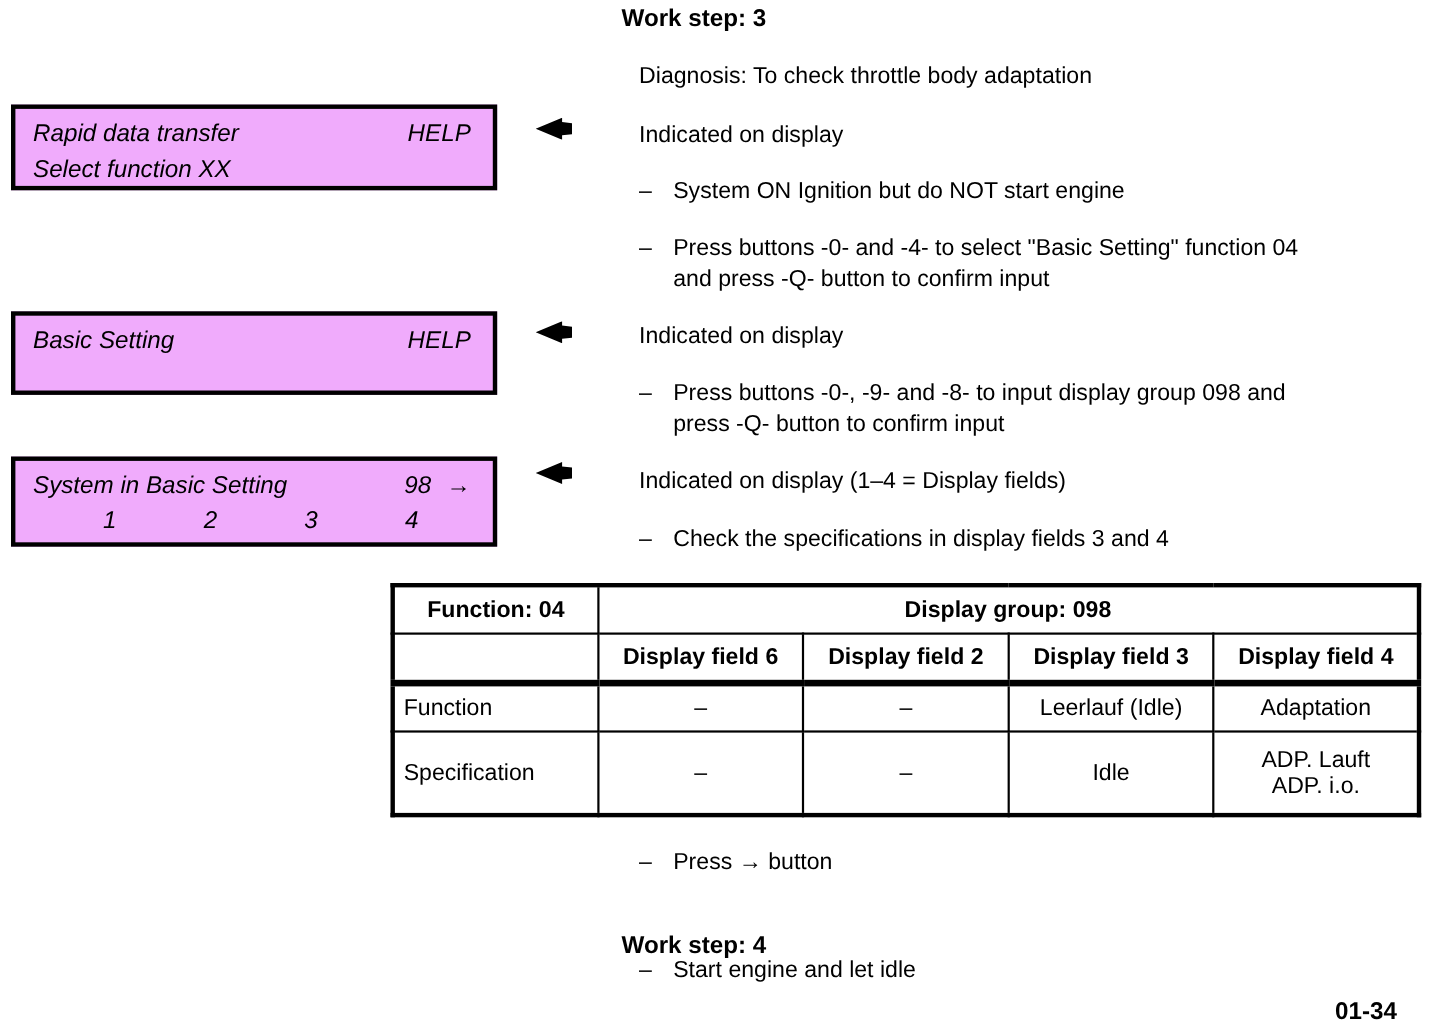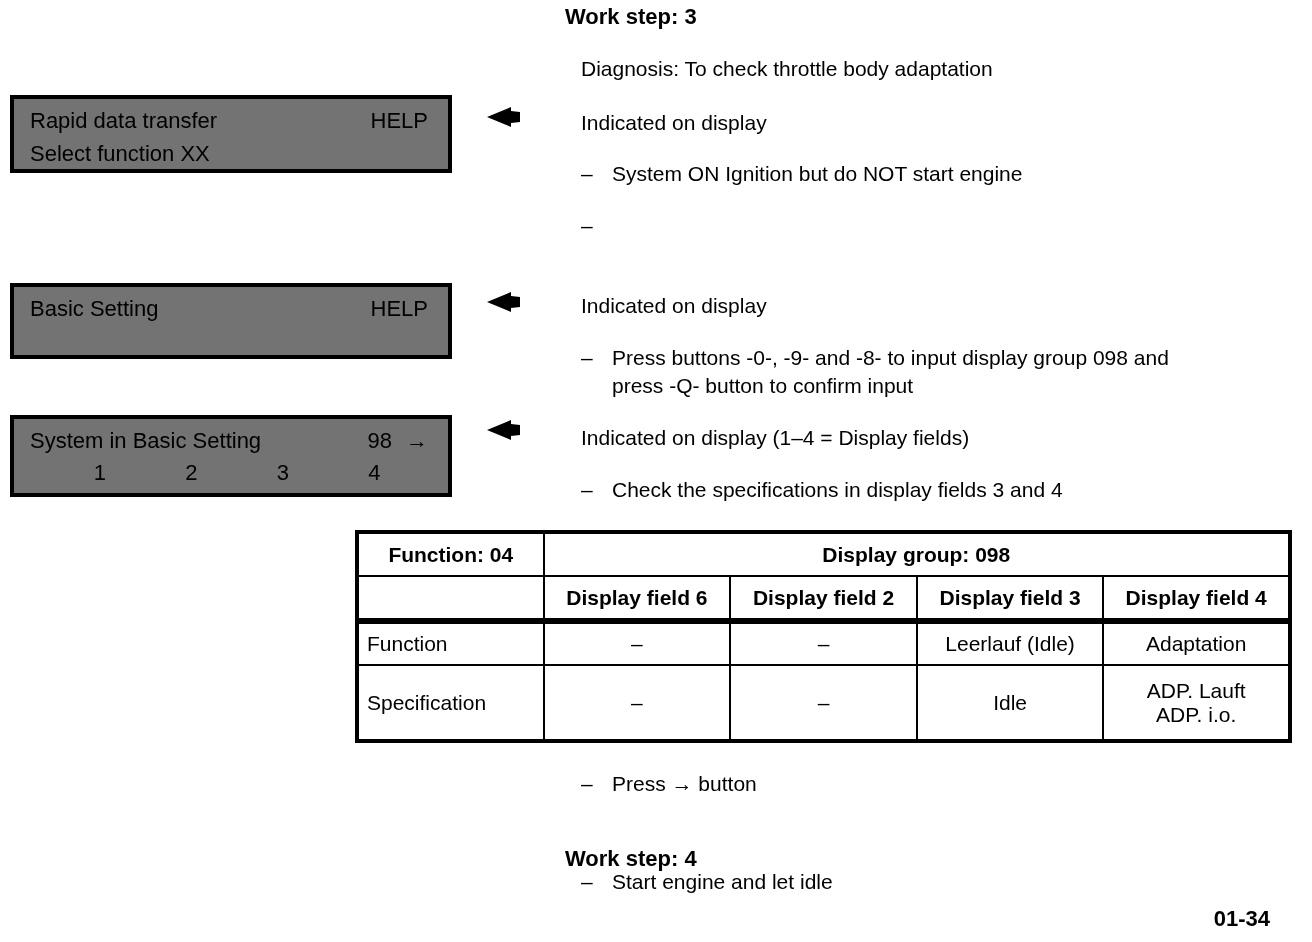--- a/index.html
+++ b/index.html
@@ -8,22 +8,23 @@
     font-family:"Liberation Sans",sans-serif;color:#000;
     -webkit-font-smoothing:antialiased;
   }
   .abs{position:absolute;}
   .body-text{font-size:21px;line-height:28px;margin-left:16px;}
   .heading{font-size:22px;font-weight:700;}
 
   
   .display-box{
     position:absolute;left:10px;width:442px;
-    border:4px solid #000;background:#737373;box-sizing:border-box;
+    border:4px solid #000;background:#f0abfc;box-sizing:border-box;
     font-size:22px;
+    font-style:italic;
   }
   .display-line1{
     display:flex;justify-content:space-between;align-items:baseline;
     padding:9px 20px 0 16px;
   }
   .display-line2{padding:7px 20px 10px 16px;}
   .display-fields{
     display:grid;grid-template-columns:1fr 1fr 1fr 1fr;
     text-align:center;padding:6px 28px 10px 40px;
   }
@@ -76,20 +77,22 @@
   <polygon points="0,10 24,0 24,4 33,5 33,15 24,16 24,20" fill="#000"></polygon>
 </svg>
 
 <div class="abs body-text" style="left:565px;top:109px;">Indicated on display</div>
 <div class="bullet body-text" style="left:565px;top:160px;width:740px;">
   <span class="dash">–</span>
   <div class="btext">System ON Ignition but do NOT start engine</div>
 </div>
 <div class="bullet body-text" style="left:565px;top:212px;width:740px;">
   <span class="dash">–</span>
+  <div class="btext">Press buttons -0- and -4- to select "Basic Setting" function 04
+and press -Q- button to confirm input</div>
 </div>
 
 <div class="display-box" style="top:283px;height:76px;">
   <div class="display-line1">
     <span>Basic Setting</span>
     <span>HELP</span>
   </div>
 </div>
 <svg class="pointer" style="left:487px;top:292px;" viewBox="0 0 34 20">
   <polygon points="0,10 24,0 24,4 33,5 33,15 24,16 24,20" fill="#000"></polygon>

